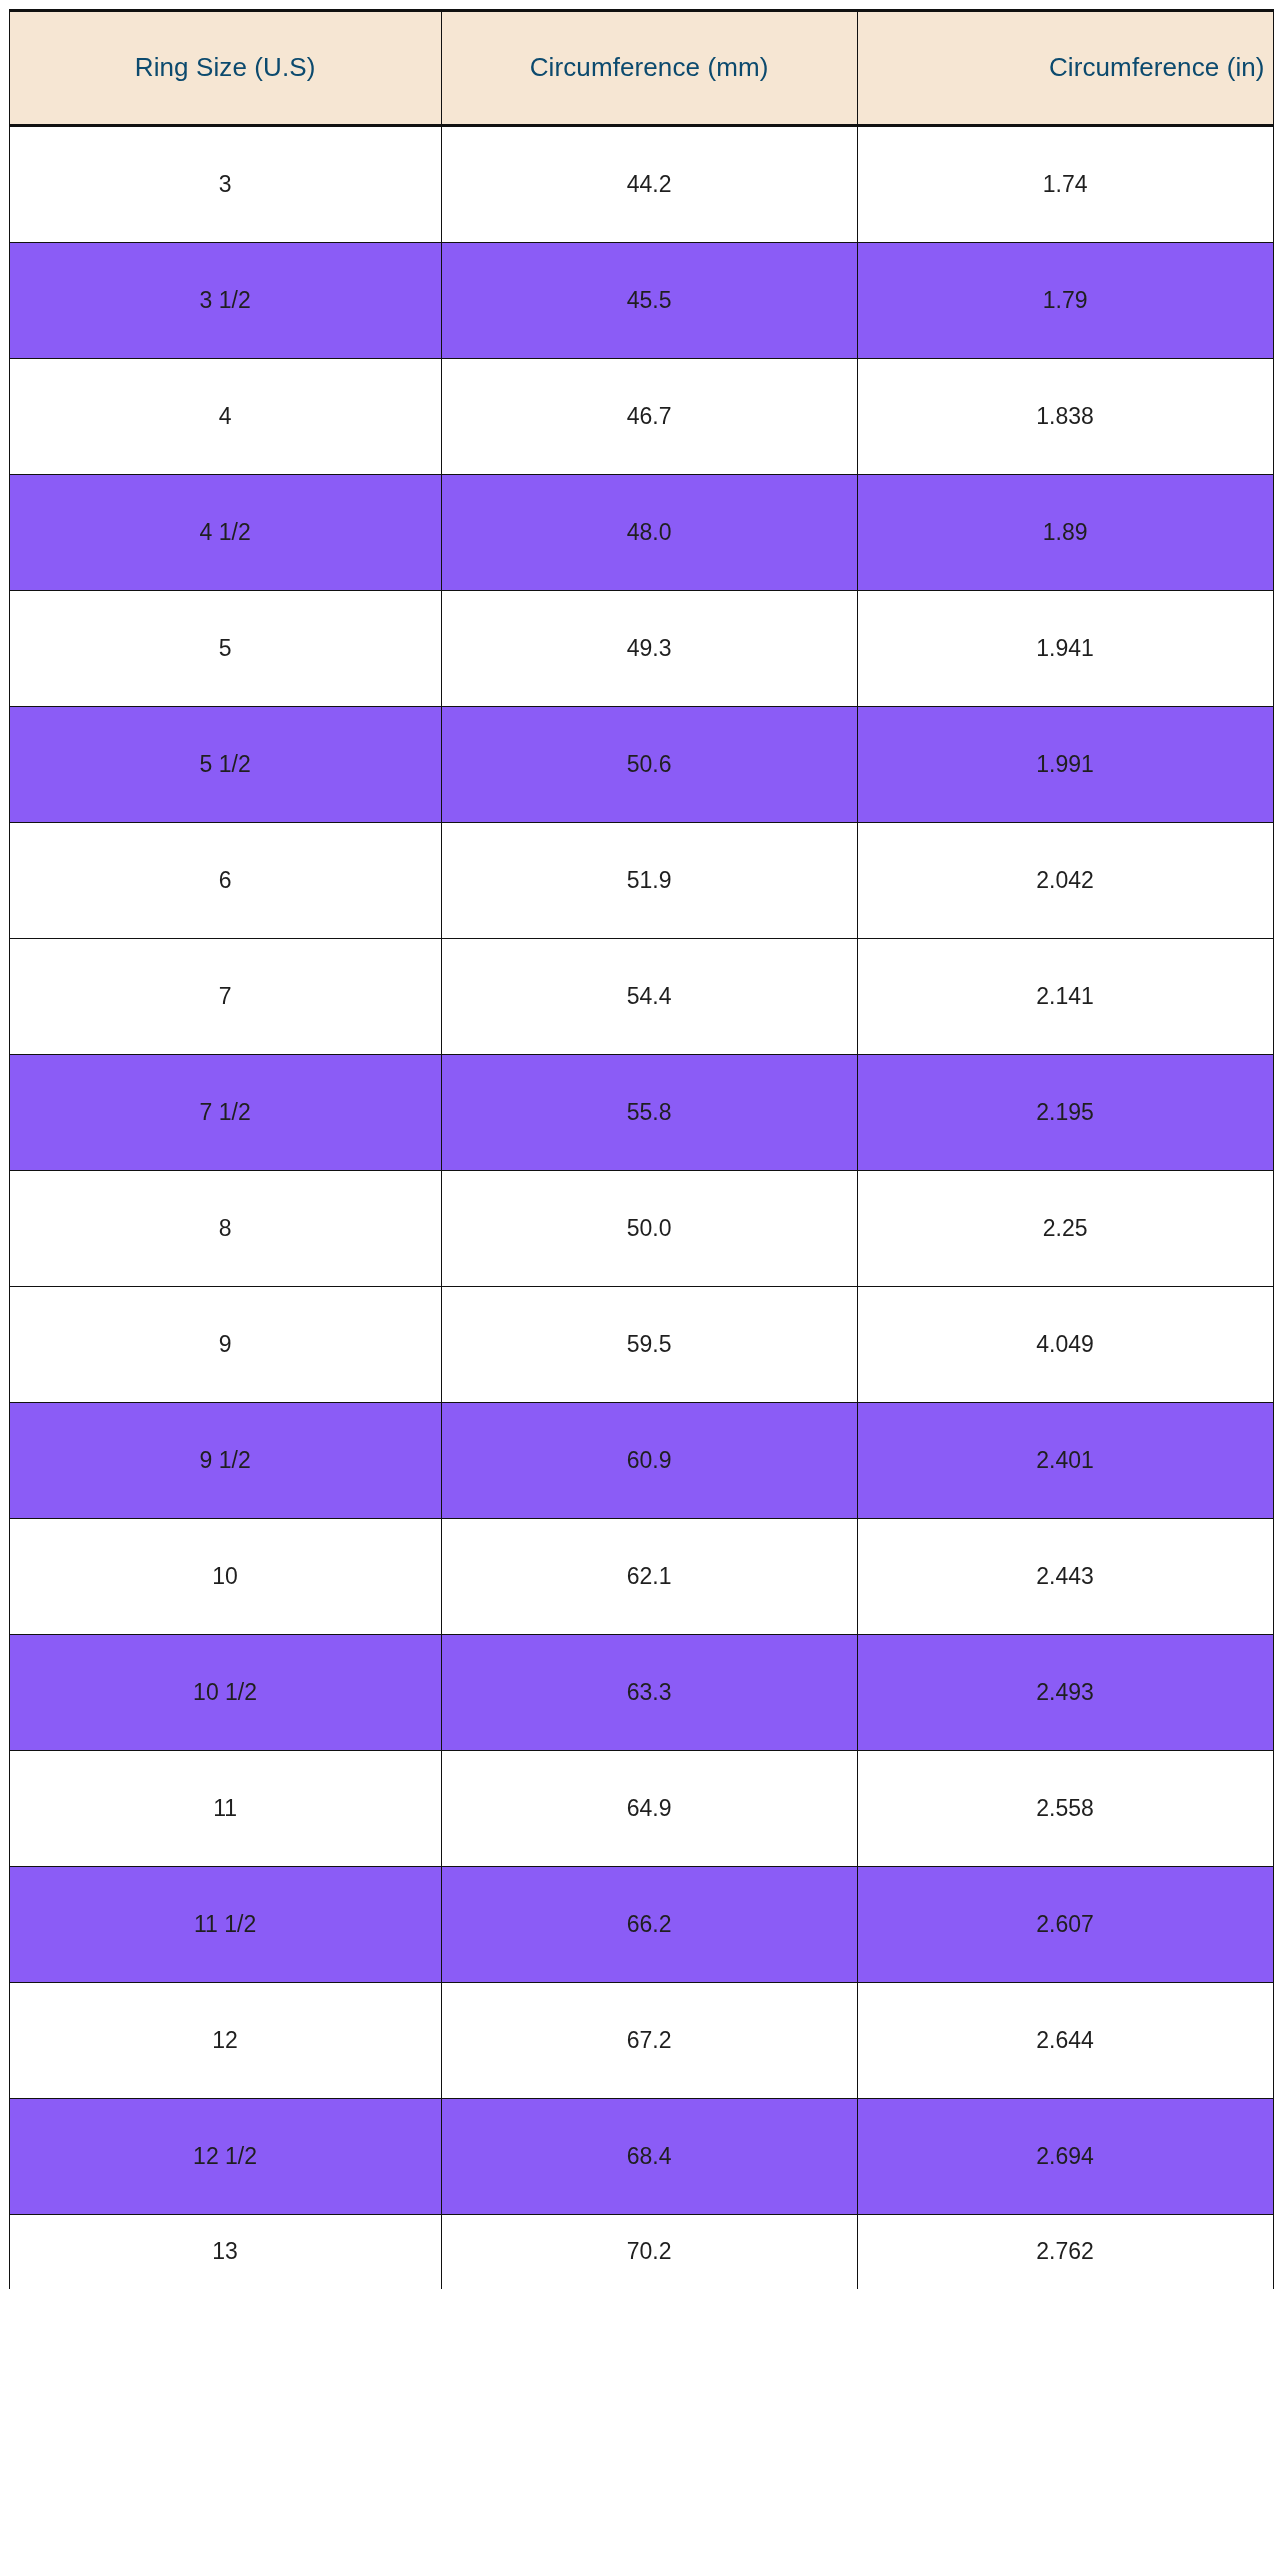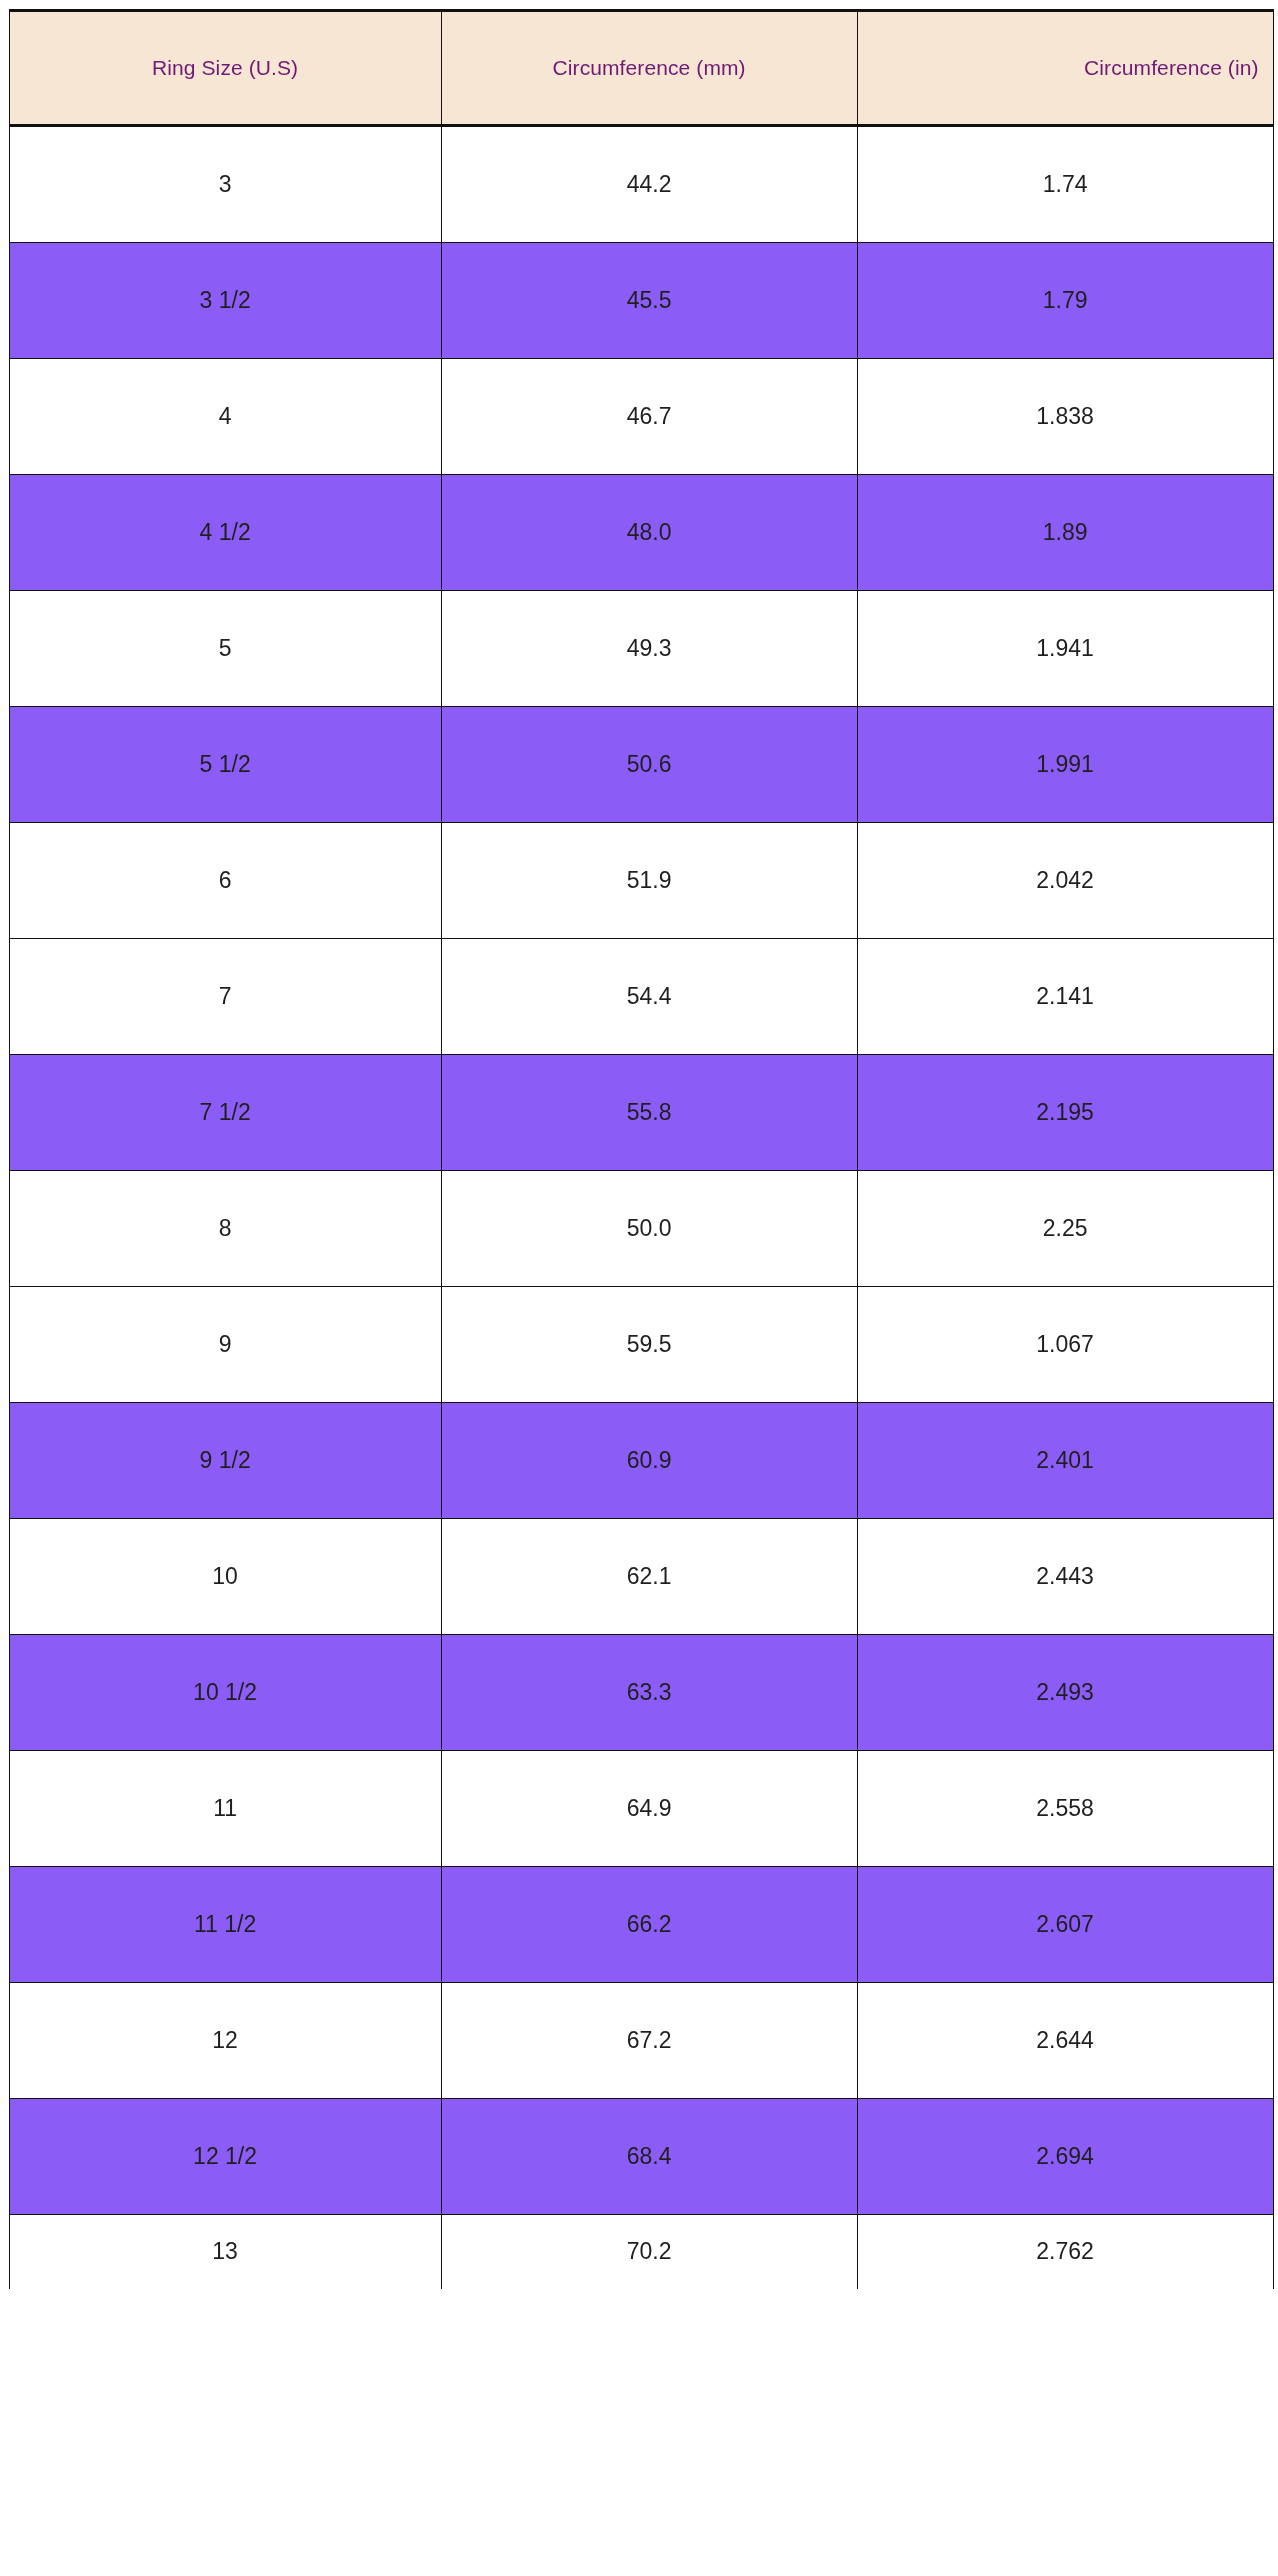--- a/index.html
+++ b/index.html
@@ -29,26 +29,26 @@
   }
   table.size-table col.c1 { width: 432px; }
   table.size-table col.c2 { width: 416px; }
   table.size-table col.c3 { width: 416px; }
 
   table.size-table thead th {
     background: #f6e6d3;
     border-bottom: 3.1px solid #111111;
     border-right: 1.9px solid #111111;
     height: 112px;
-    font-size: 21px;
+    font-size: 26px;
     font-weight: 400;
-    color: #701a75;
+    color: #0c4a6e;
     text-align: center;
     vertical-align: middle;
-    padding: 0 14px;
+    padding: 0 8px;
     letter-spacing: 0.1px;
   }
   table.size-table thead th:last-child {
     border-right: none;
     text-align: right;
   }
 
   table.size-table tbody td {
     height: 115px;
     border-bottom: 1.9px solid #111111;
@@ -137,21 +137,21 @@
         <td>2.195</td>
       </tr>
       <tr>
         <td>8</td>
         <td>50.0</td>
         <td>2.25</td>
       </tr>
       <tr>
         <td>9</td>
         <td>59.5</td>
-        <td>1.067</td>
+        <td>4.049</td>
       </tr>
       <tr class="alt">
         <td>9 1/2</td>
         <td>60.9</td>
         <td>2.401</td>
       </tr>
       <tr>
         <td>10</td>
         <td>62.1</td>
         <td>2.443</td>

